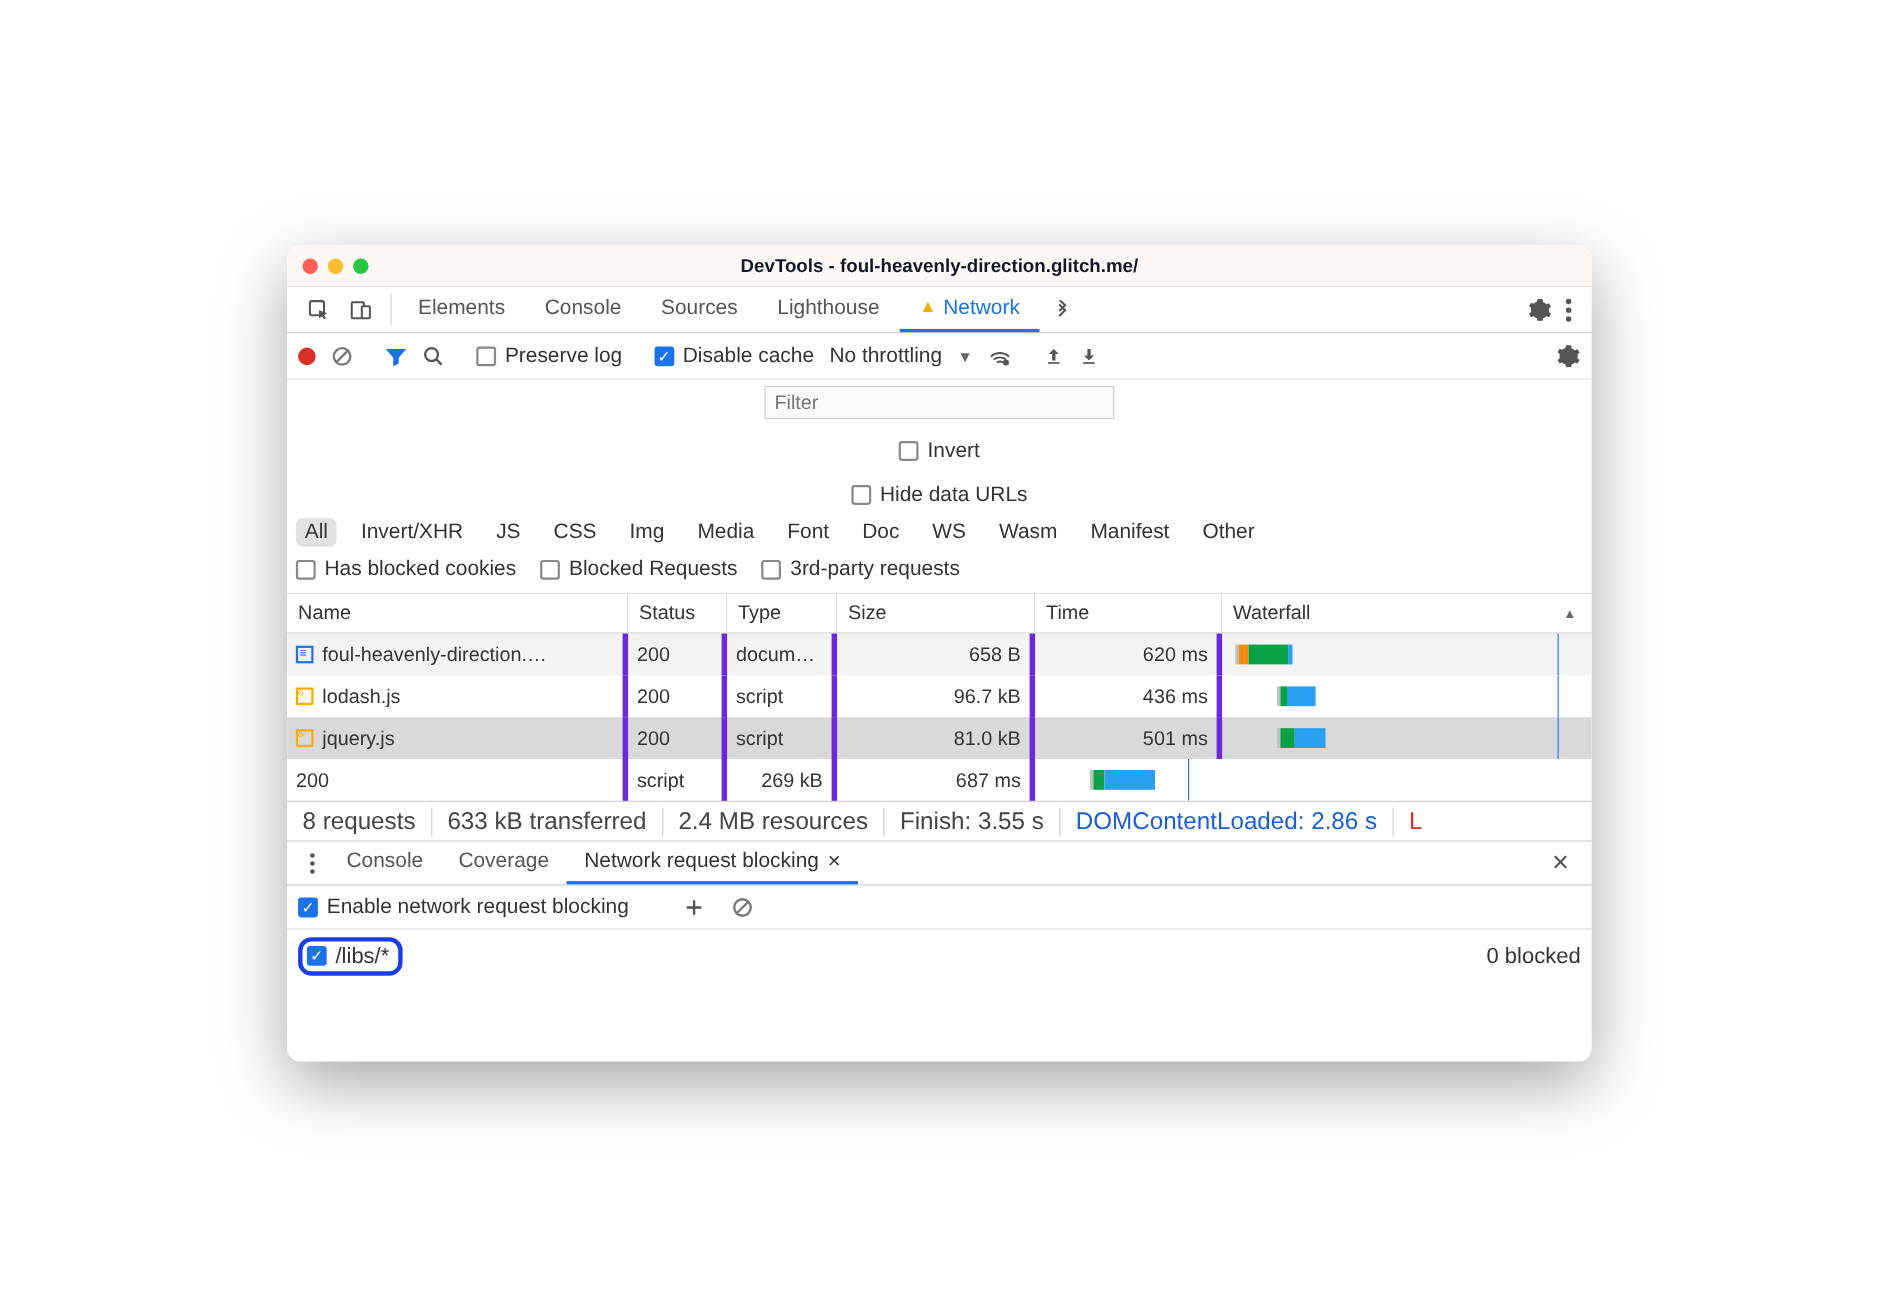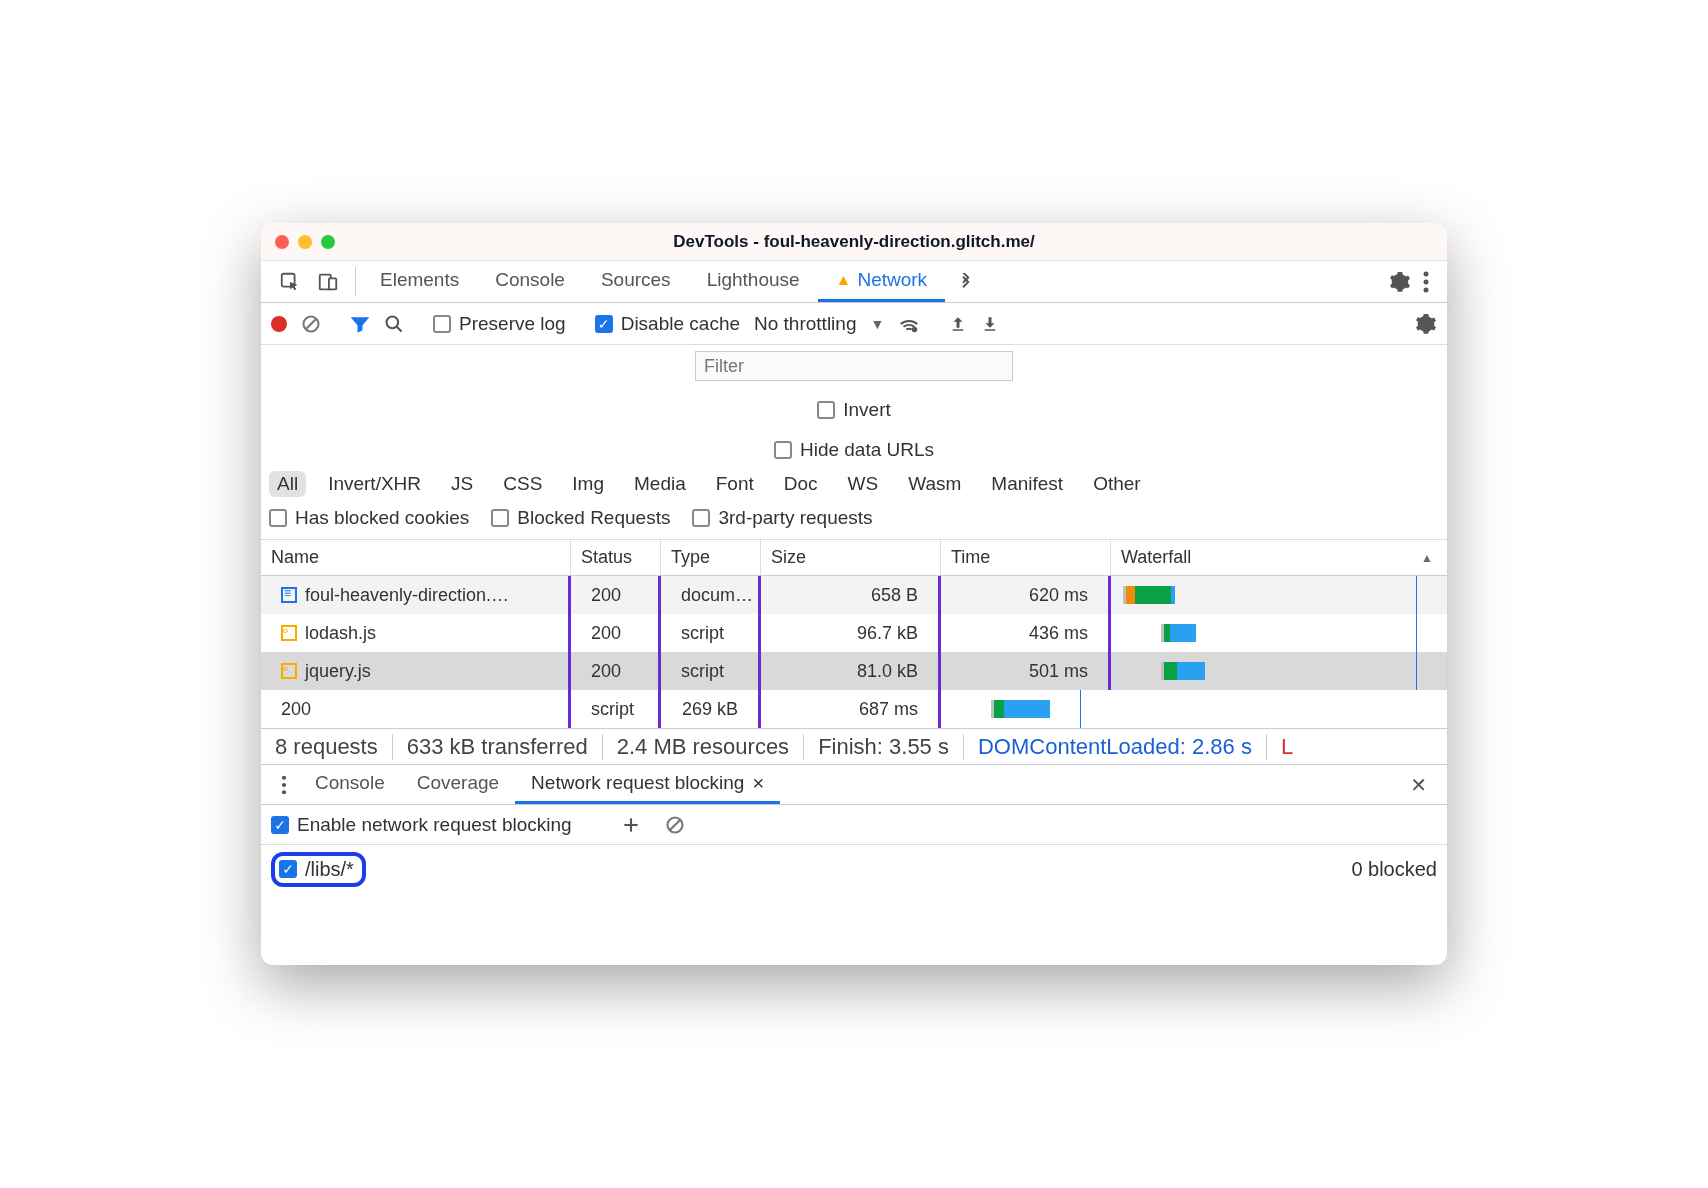--- a/index.html
+++ b/index.html
@@ -101,21 +101,21 @@
   .thead, .trow { display: grid; grid-template-columns: 310px 90px 100px 180px 170px 1fr; }
   .thead { height: 36px; border-bottom: 1px solid #ccc; }
   .thead .th {
     display: flex; align-items: center; padding: 0 10px; font-size: 18px; color: #333;
     border-right: 1px solid #ddd; position: relative;
   }
   .thead .th:last-child { border-right: none; }
   .th.sort::after { content: "▲"; position: absolute; right: 14px; color: #666; font-size: 12px; }
   .trow { height: 38px; }
   .trow.sel { background: #d9d9d9; }
-  .td { display: flex; align-items: center; padding: 0 20px; font-size: 18px; border-right: 3px solid #6d28d9; overflow: hidden; white-space: nowrap; }
+  .td { display: flex; align-items: center; padding: 0 8px; font-size: 18px; border-right: 5px solid #6d28d9; overflow: hidden; white-space: nowrap; }
   .td:last-child { border-right: none; }
   .td.num { justify-content: flex-end; }
   .fi { width: 16px; height: 16px; border: 2px solid #1a73e8; margin-right: 8px; position: relative; }
   .fi.doc::before { content: "≡"; position: absolute; left: 1px; top: -3px; color: #1a73e8; font-size: 12px; }
   .fi.js { border-color: #f9ab00; }
   .fi.js::before { content: "‹›"; position: absolute; left: -1px; top: -3px; color: #f9ab00; font-size: 11px; letter-spacing: -1px; }
   .waterfall { position: relative; height: 100%; padding: 0; }
   .wf-marker { position: absolute; top: 0; bottom: 0; width: 1px; background: #1a73e8; right: 30px; }
   .wfbar { position: absolute; top: 10px; height: 18px; display: flex; }
   .seg { height: 100%; }

